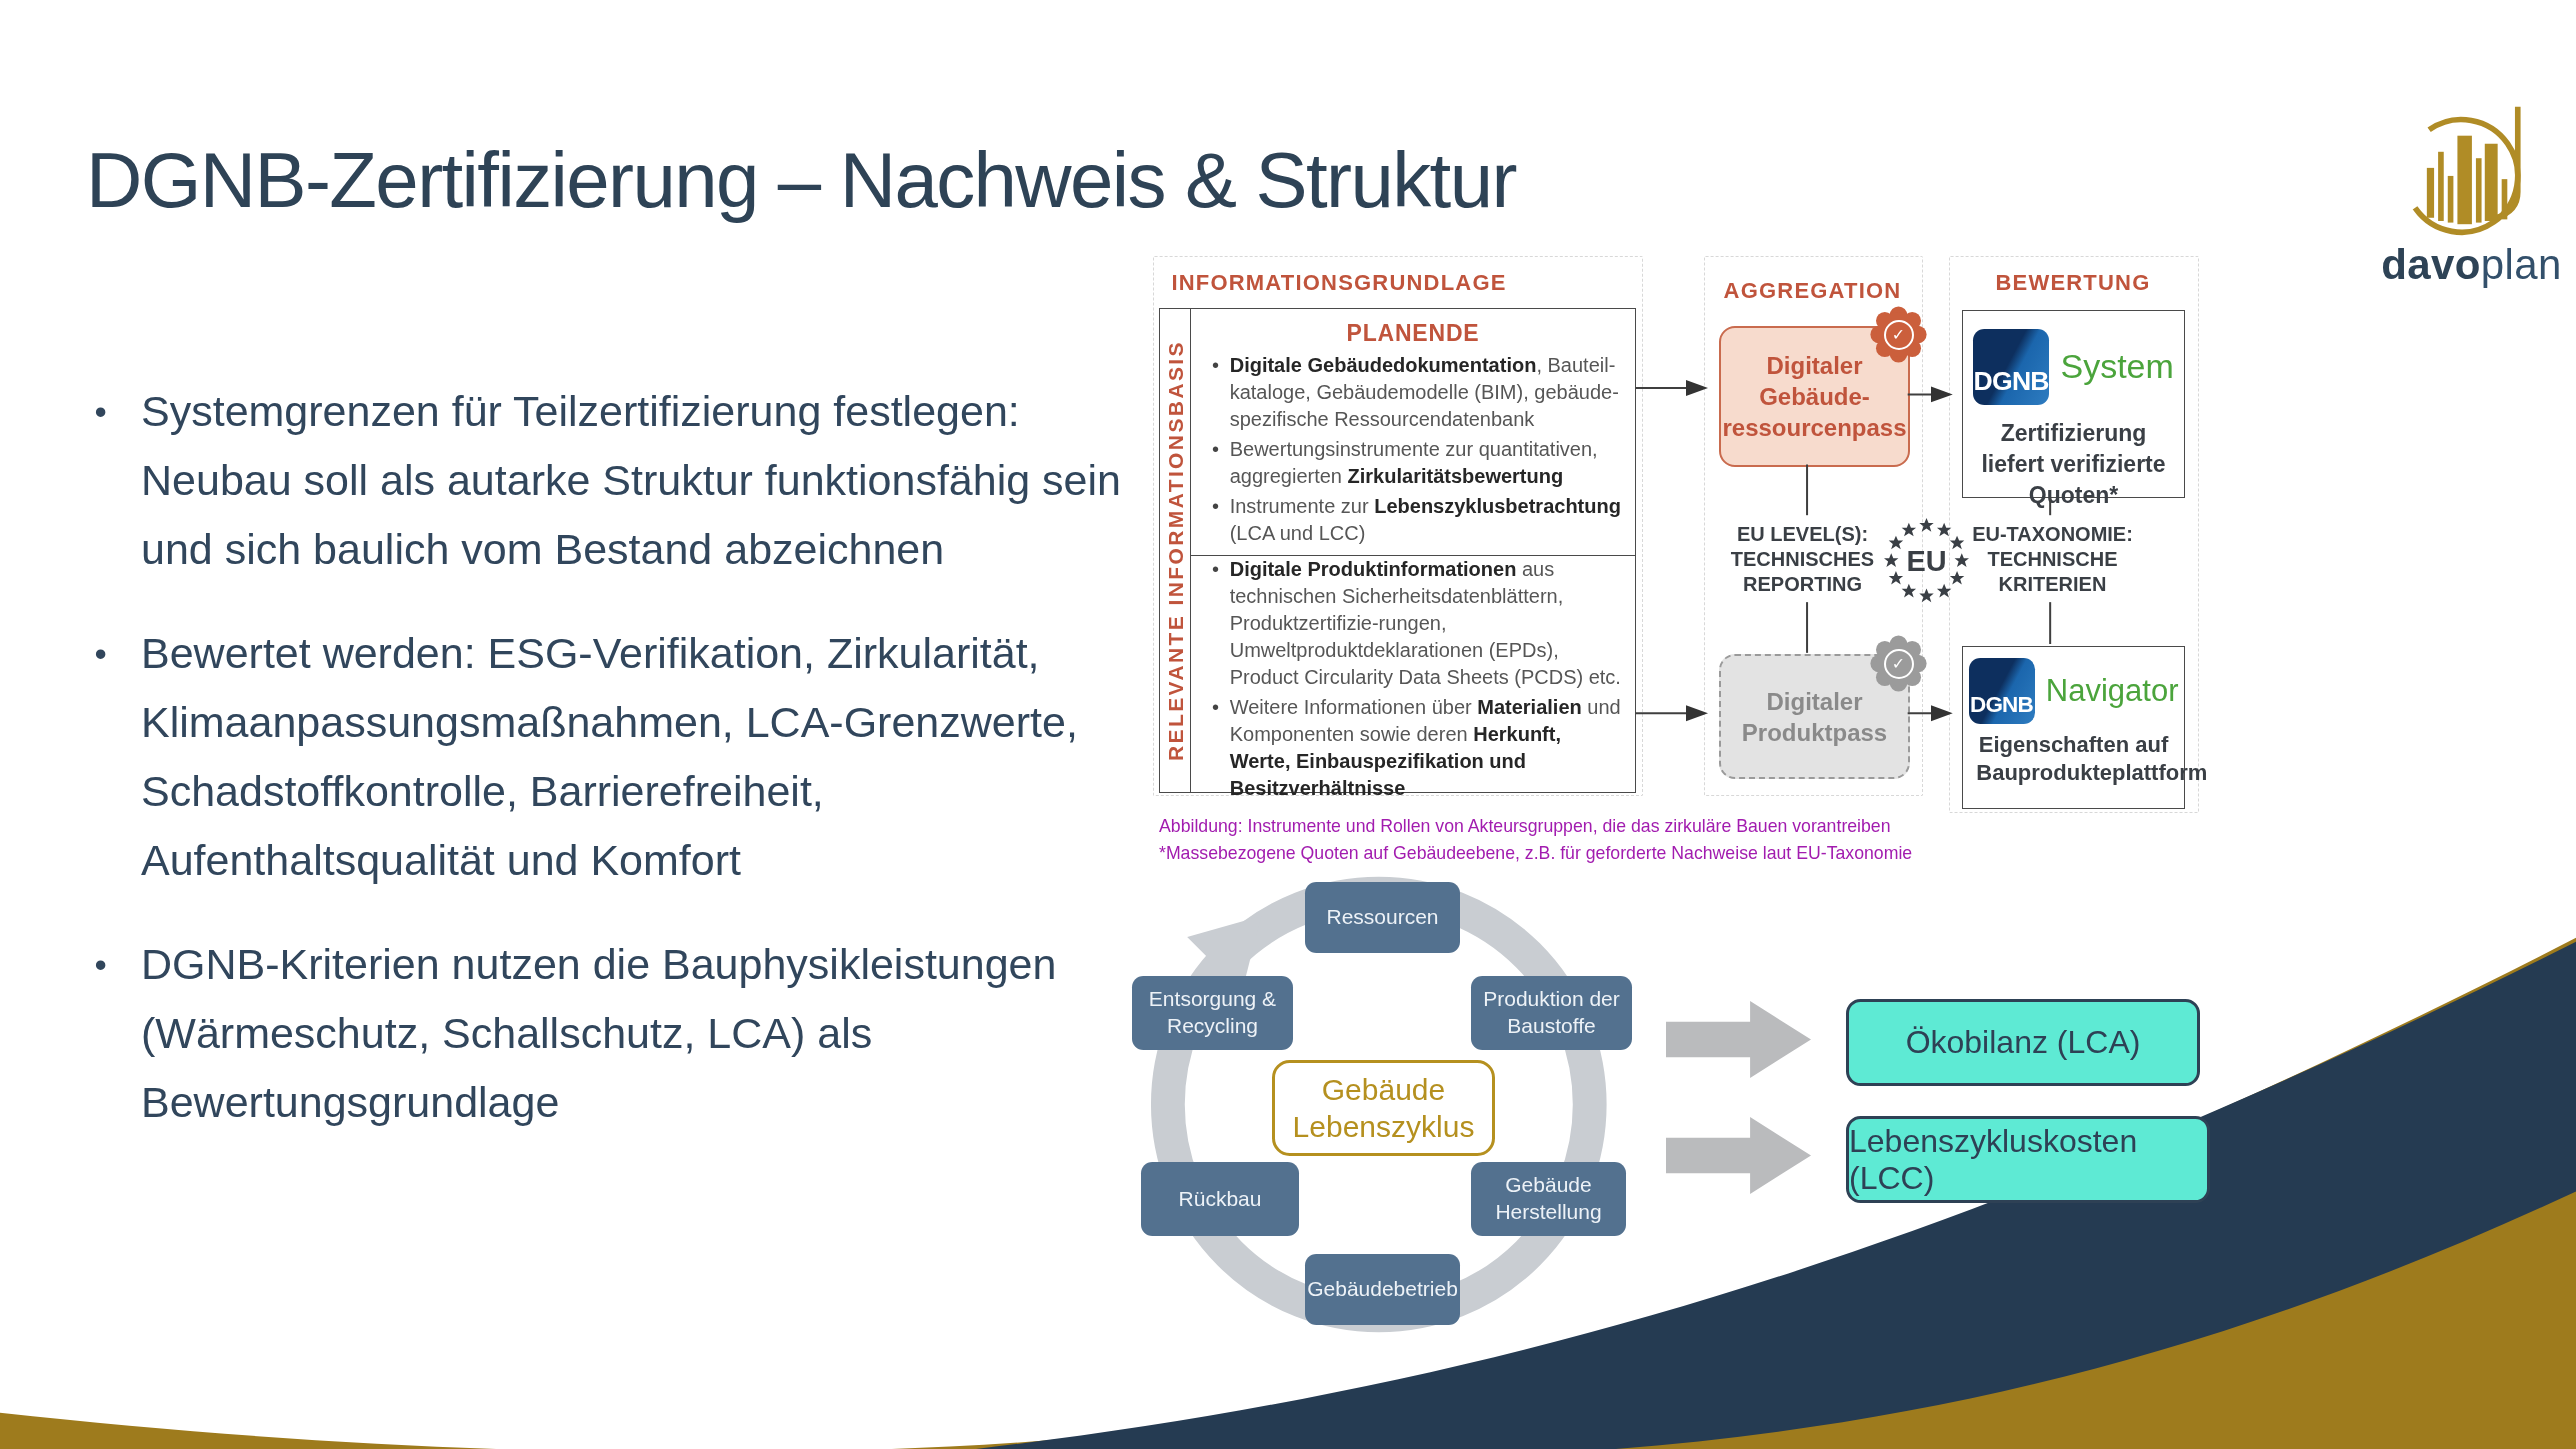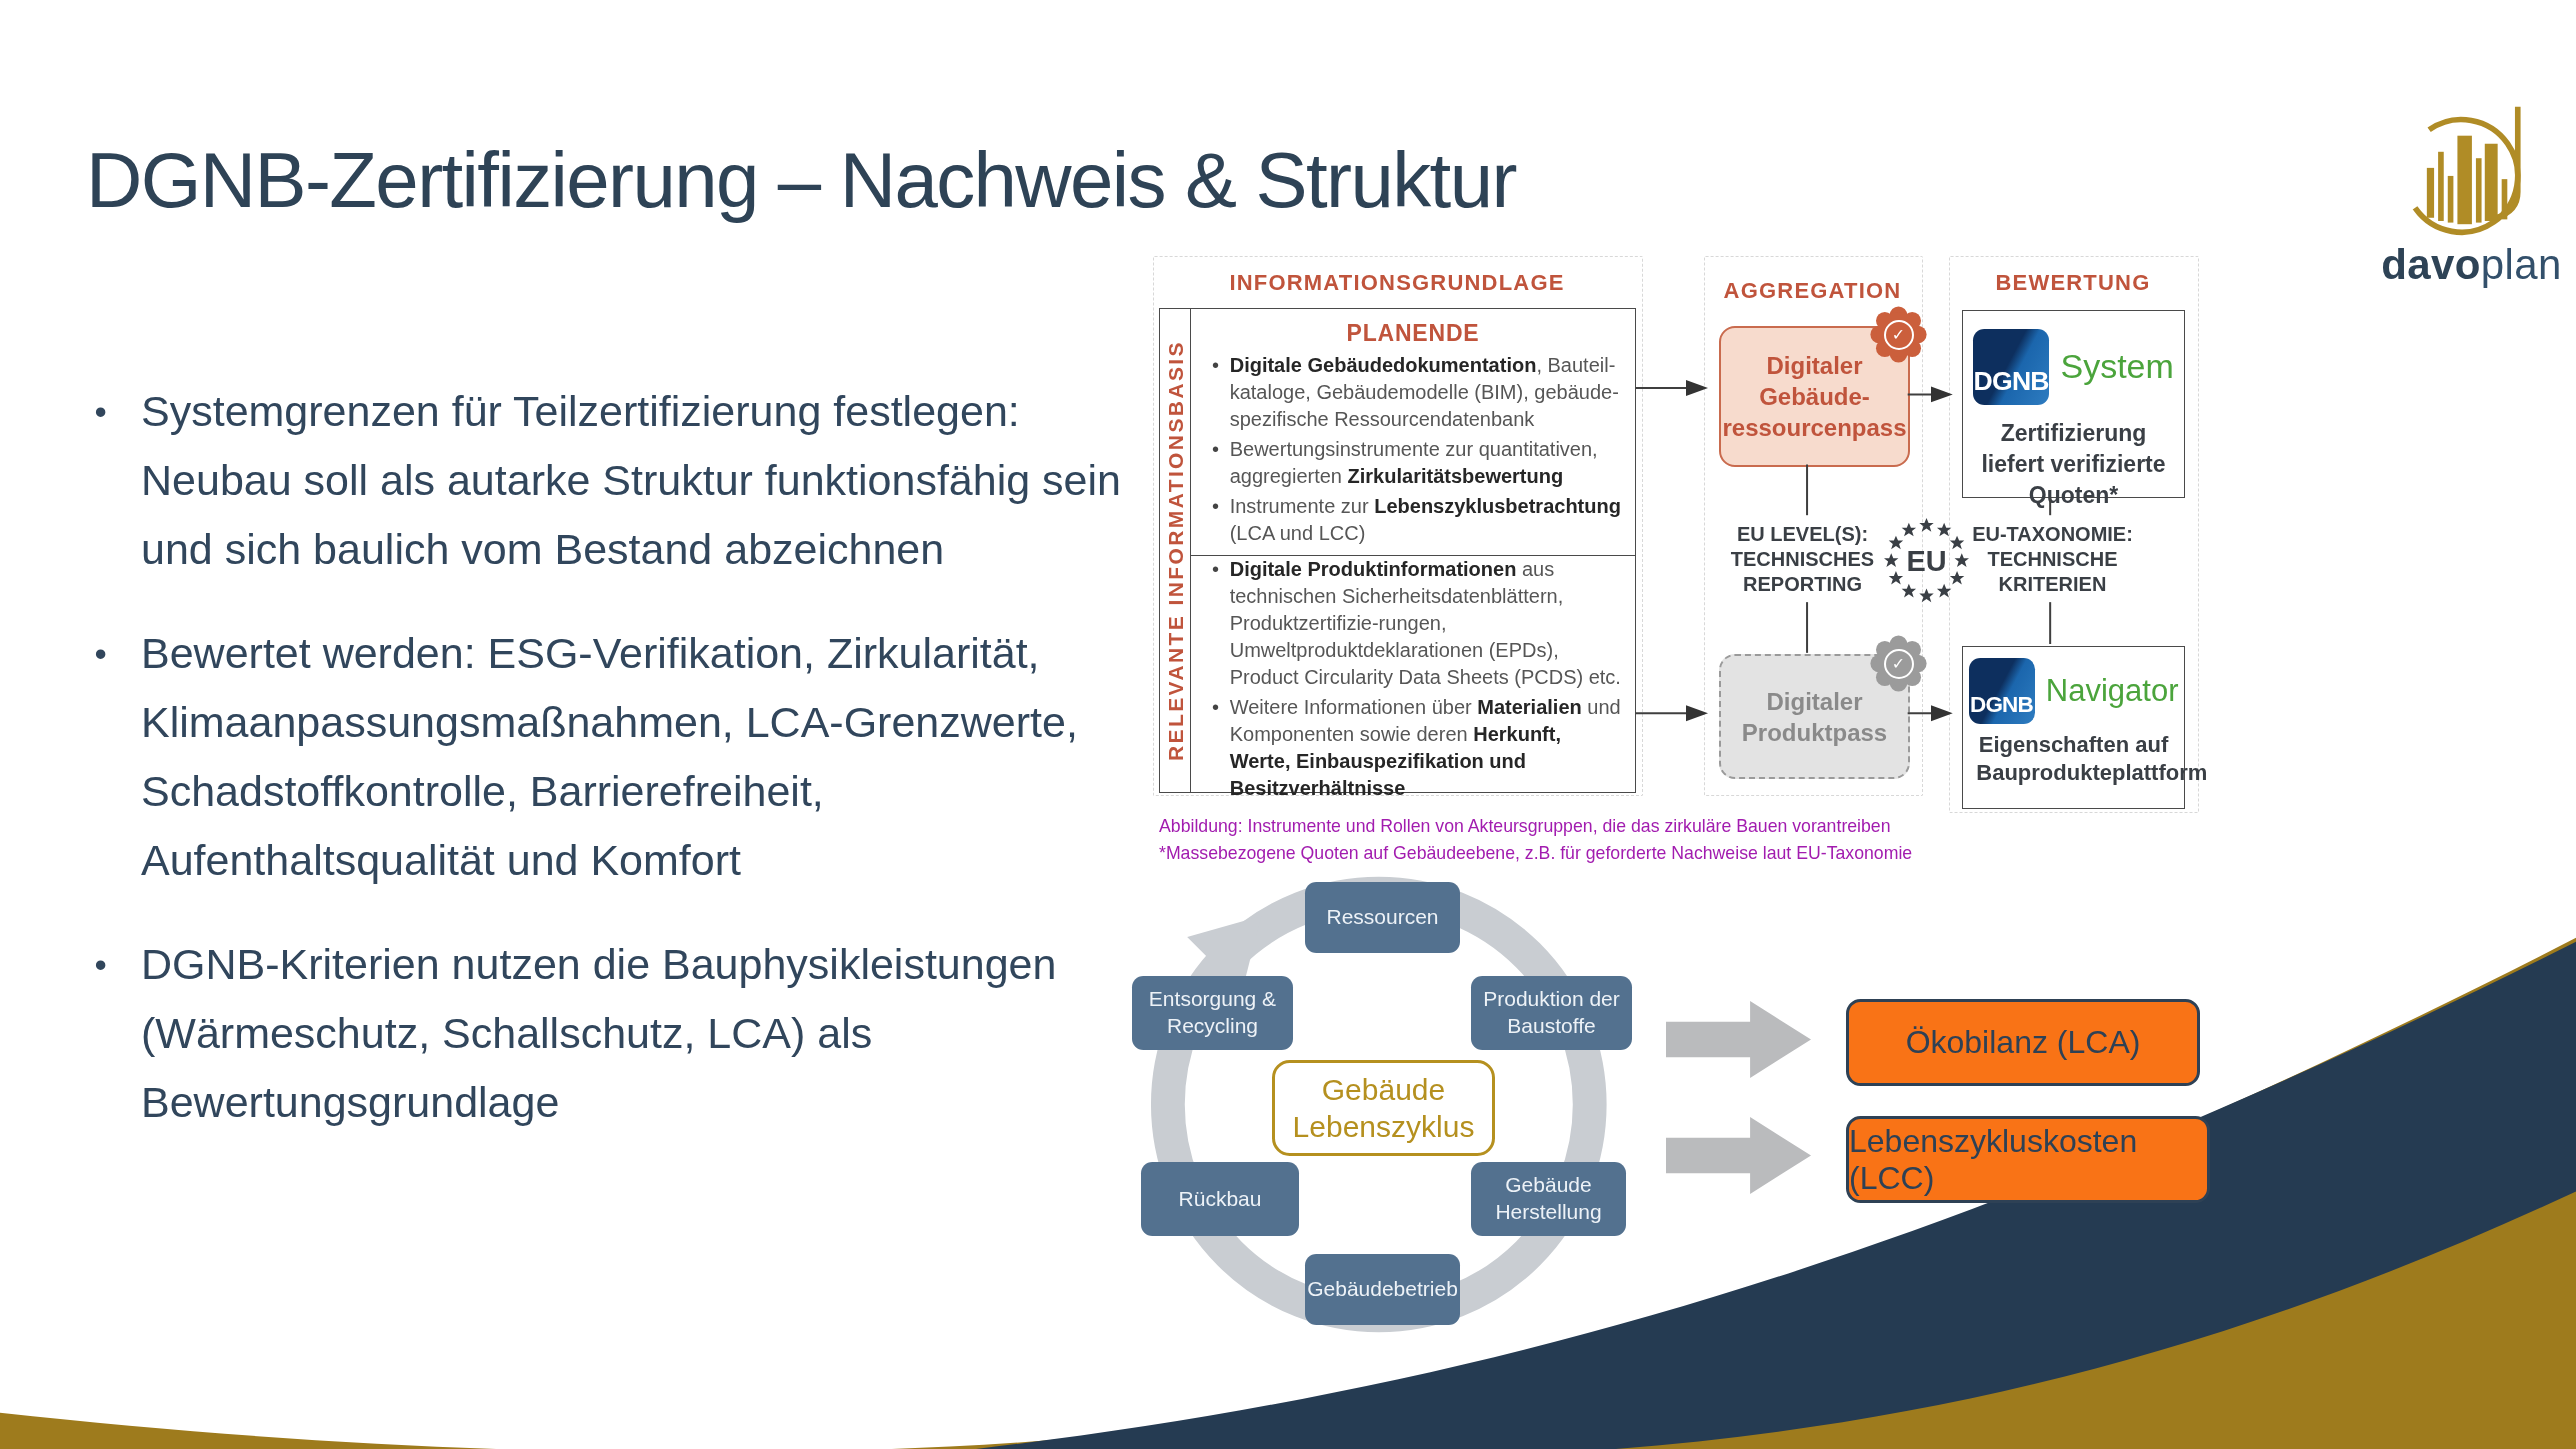--- a/index.html
+++ b/index.html
@@ -48,21 +48,21 @@
   .figcap{font-size:17.7px;color:#a21caf;line-height:26.6px;}
   
   .stage{position:absolute;background:#53718f;border-radius:11.3px;color:#edf2f7;font-size:21px;line-height:26.6px;
          display:flex;align-items:center;justify-content:center;text-align:center;white-space:pre-line;}
   .cycle-center{position:absolute;background:#fff;border:3.2px solid #b5901f;border-radius:17.7px;color:#b5901f;
                 font-size:30px;line-height:37px;display:flex;align-items:center;justify-content:center;
                 text-align:center;white-space:pre-line;}
   
   .blockarrow{position:absolute;background:#babbbd;
               clip-path:polygon(0 27%,58% 27%,58% 0,100% 50%,58% 100%,58% 73%,0 73%);}
-  .outbox{position:absolute;background:#f97316;border:3.2px solid #2e4155;border-radius:14.5px;color:#2e4155;
+  .outbox{position:absolute;background:#5eead4;border:3.2px solid #2e4155;border-radius:14.5px;color:#2e4155;
           font-size:32px;display:flex;align-items:center;justify-content:center;}
   svg.layer{position:absolute;left:0;top:0;pointer-events:none;}
   .content{position:relative;z-index:2;}
 </style>
 </head>
 <body>
 
 <div class="slide">
 
   <svg class="layer" width="2576" height="1449" viewBox="0 0 3200 1800">
@@ -96,21 +96,21 @@
     <ul class="abs bullets">
       <li>Systemgrenzen für Teilzertifizierung festlegen: Neubau soll als autarke Struktur funktionsfähig sein und sich baulich vom Bestand abzeichnen</li>
       <li>Bewertet werden: ESG-Verifikation, Zirkularität, Klimaanpassungsmaßnahmen, LCA-Grenzwerte, Schadstoffkontrolle, Barrierefreiheit, Aufenthaltsqualität und Komfort</li>
       <li>DGNB-Kriterien nutzen die Bauphysikleistungen (Wärmeschutz, Schallschutz, LCA) als Bewertungsgrundlage</li>
     </ul>
 
     <div class="abs dashbox" style="left:1125px;top:256px;width:488px;height:538px;"></div>
     <div class="abs dashbox" style="left:1676px;top:256px;width:217px;height:538px;"></div>
     <div class="abs dashbox" style="left:1921px;top:256px;width:248px;height:555px;"></div>
 
-    <div class="abs colhead" style="left:1125px;top:270px;width:488px;">INFORMATIONSGRUNDLAGE</div>
+    <div class="abs colhead" style="left:1067px;top:270px;width:488px;">INFORMATIONSGRUNDLAGE</div>
     <div class="abs colhead" style="left:1676px;top:278px;width:217px;">AGGREGATION</div>
     <div class="abs colhead" style="left:1921px;top:270px;width:248px;">BEWERTUNG</div>
 
     <div class="abs infobox" style="left:1131px;top:308px;width:32px;height:483px;display:flex;align-items:center;justify-content:center;">
       <span class="sidelabel">RELEVANTE  INFORMATIONSBASIS</span>
     </div>
 
     <div class="abs infobox" style="left:1162px;top:308px;width:444px;height:247px;">
       <div class="boxtitle">PLANENDE</div>
       <ul class="small-list">

